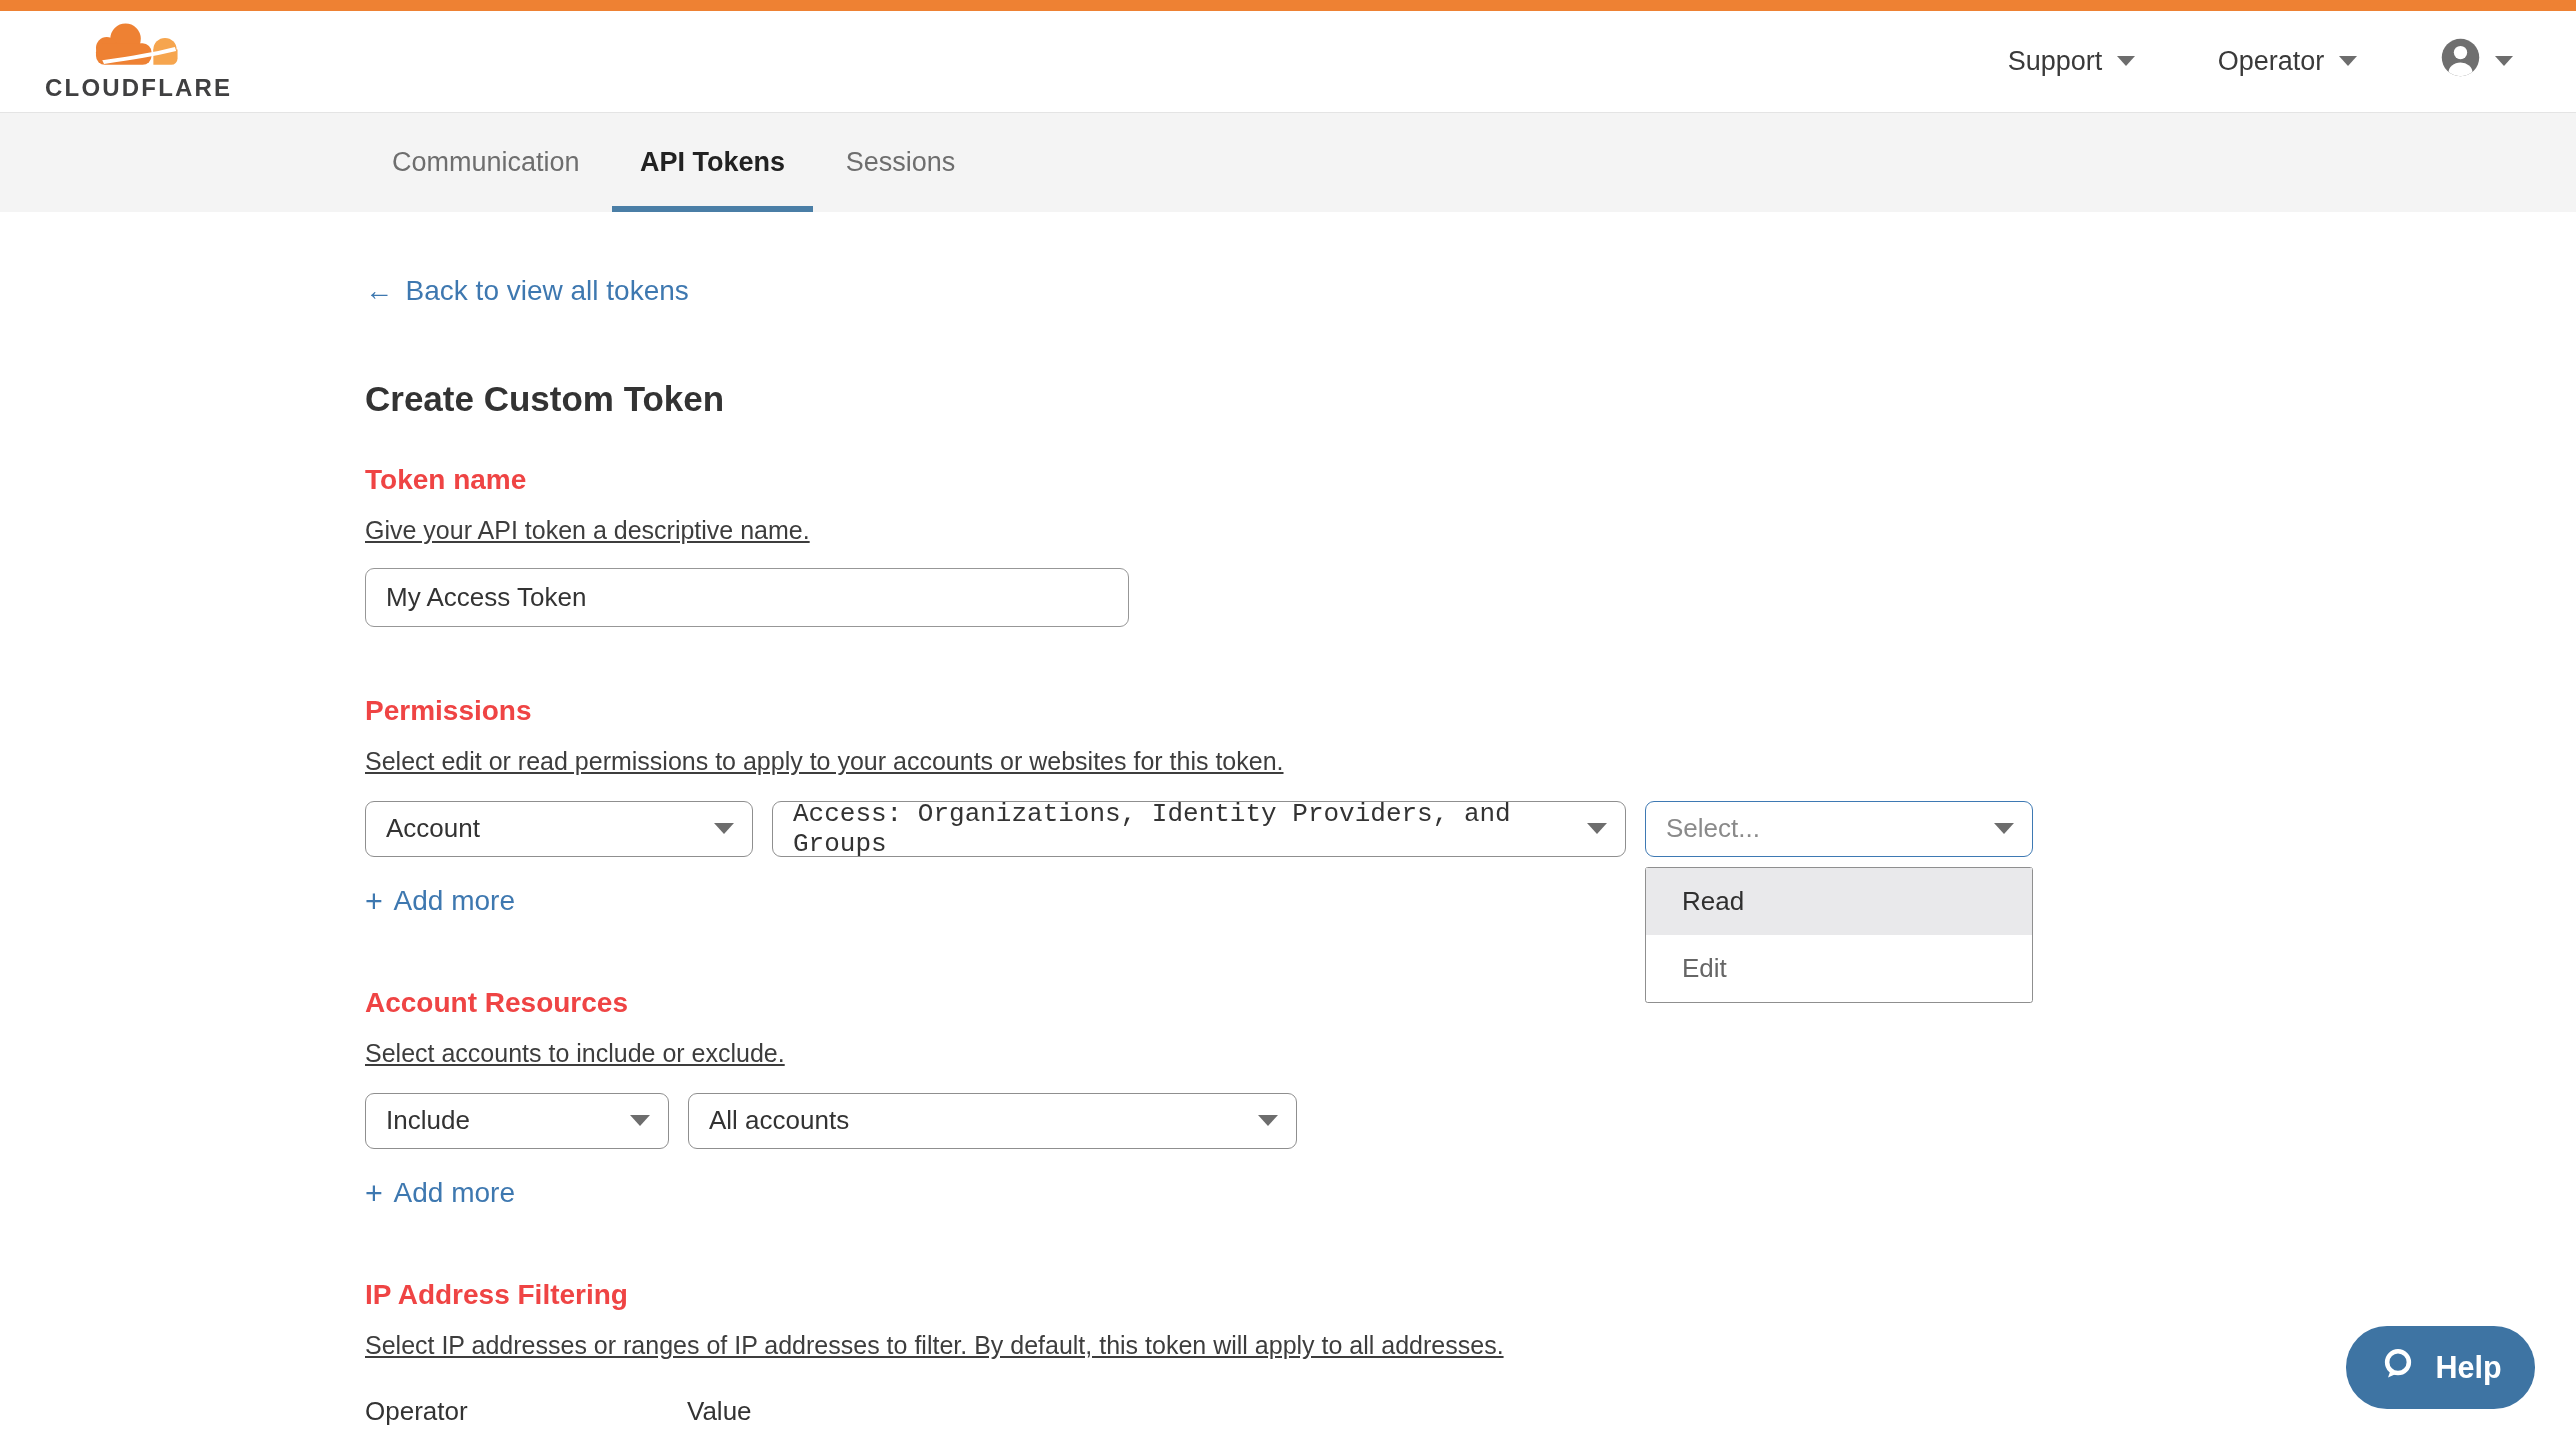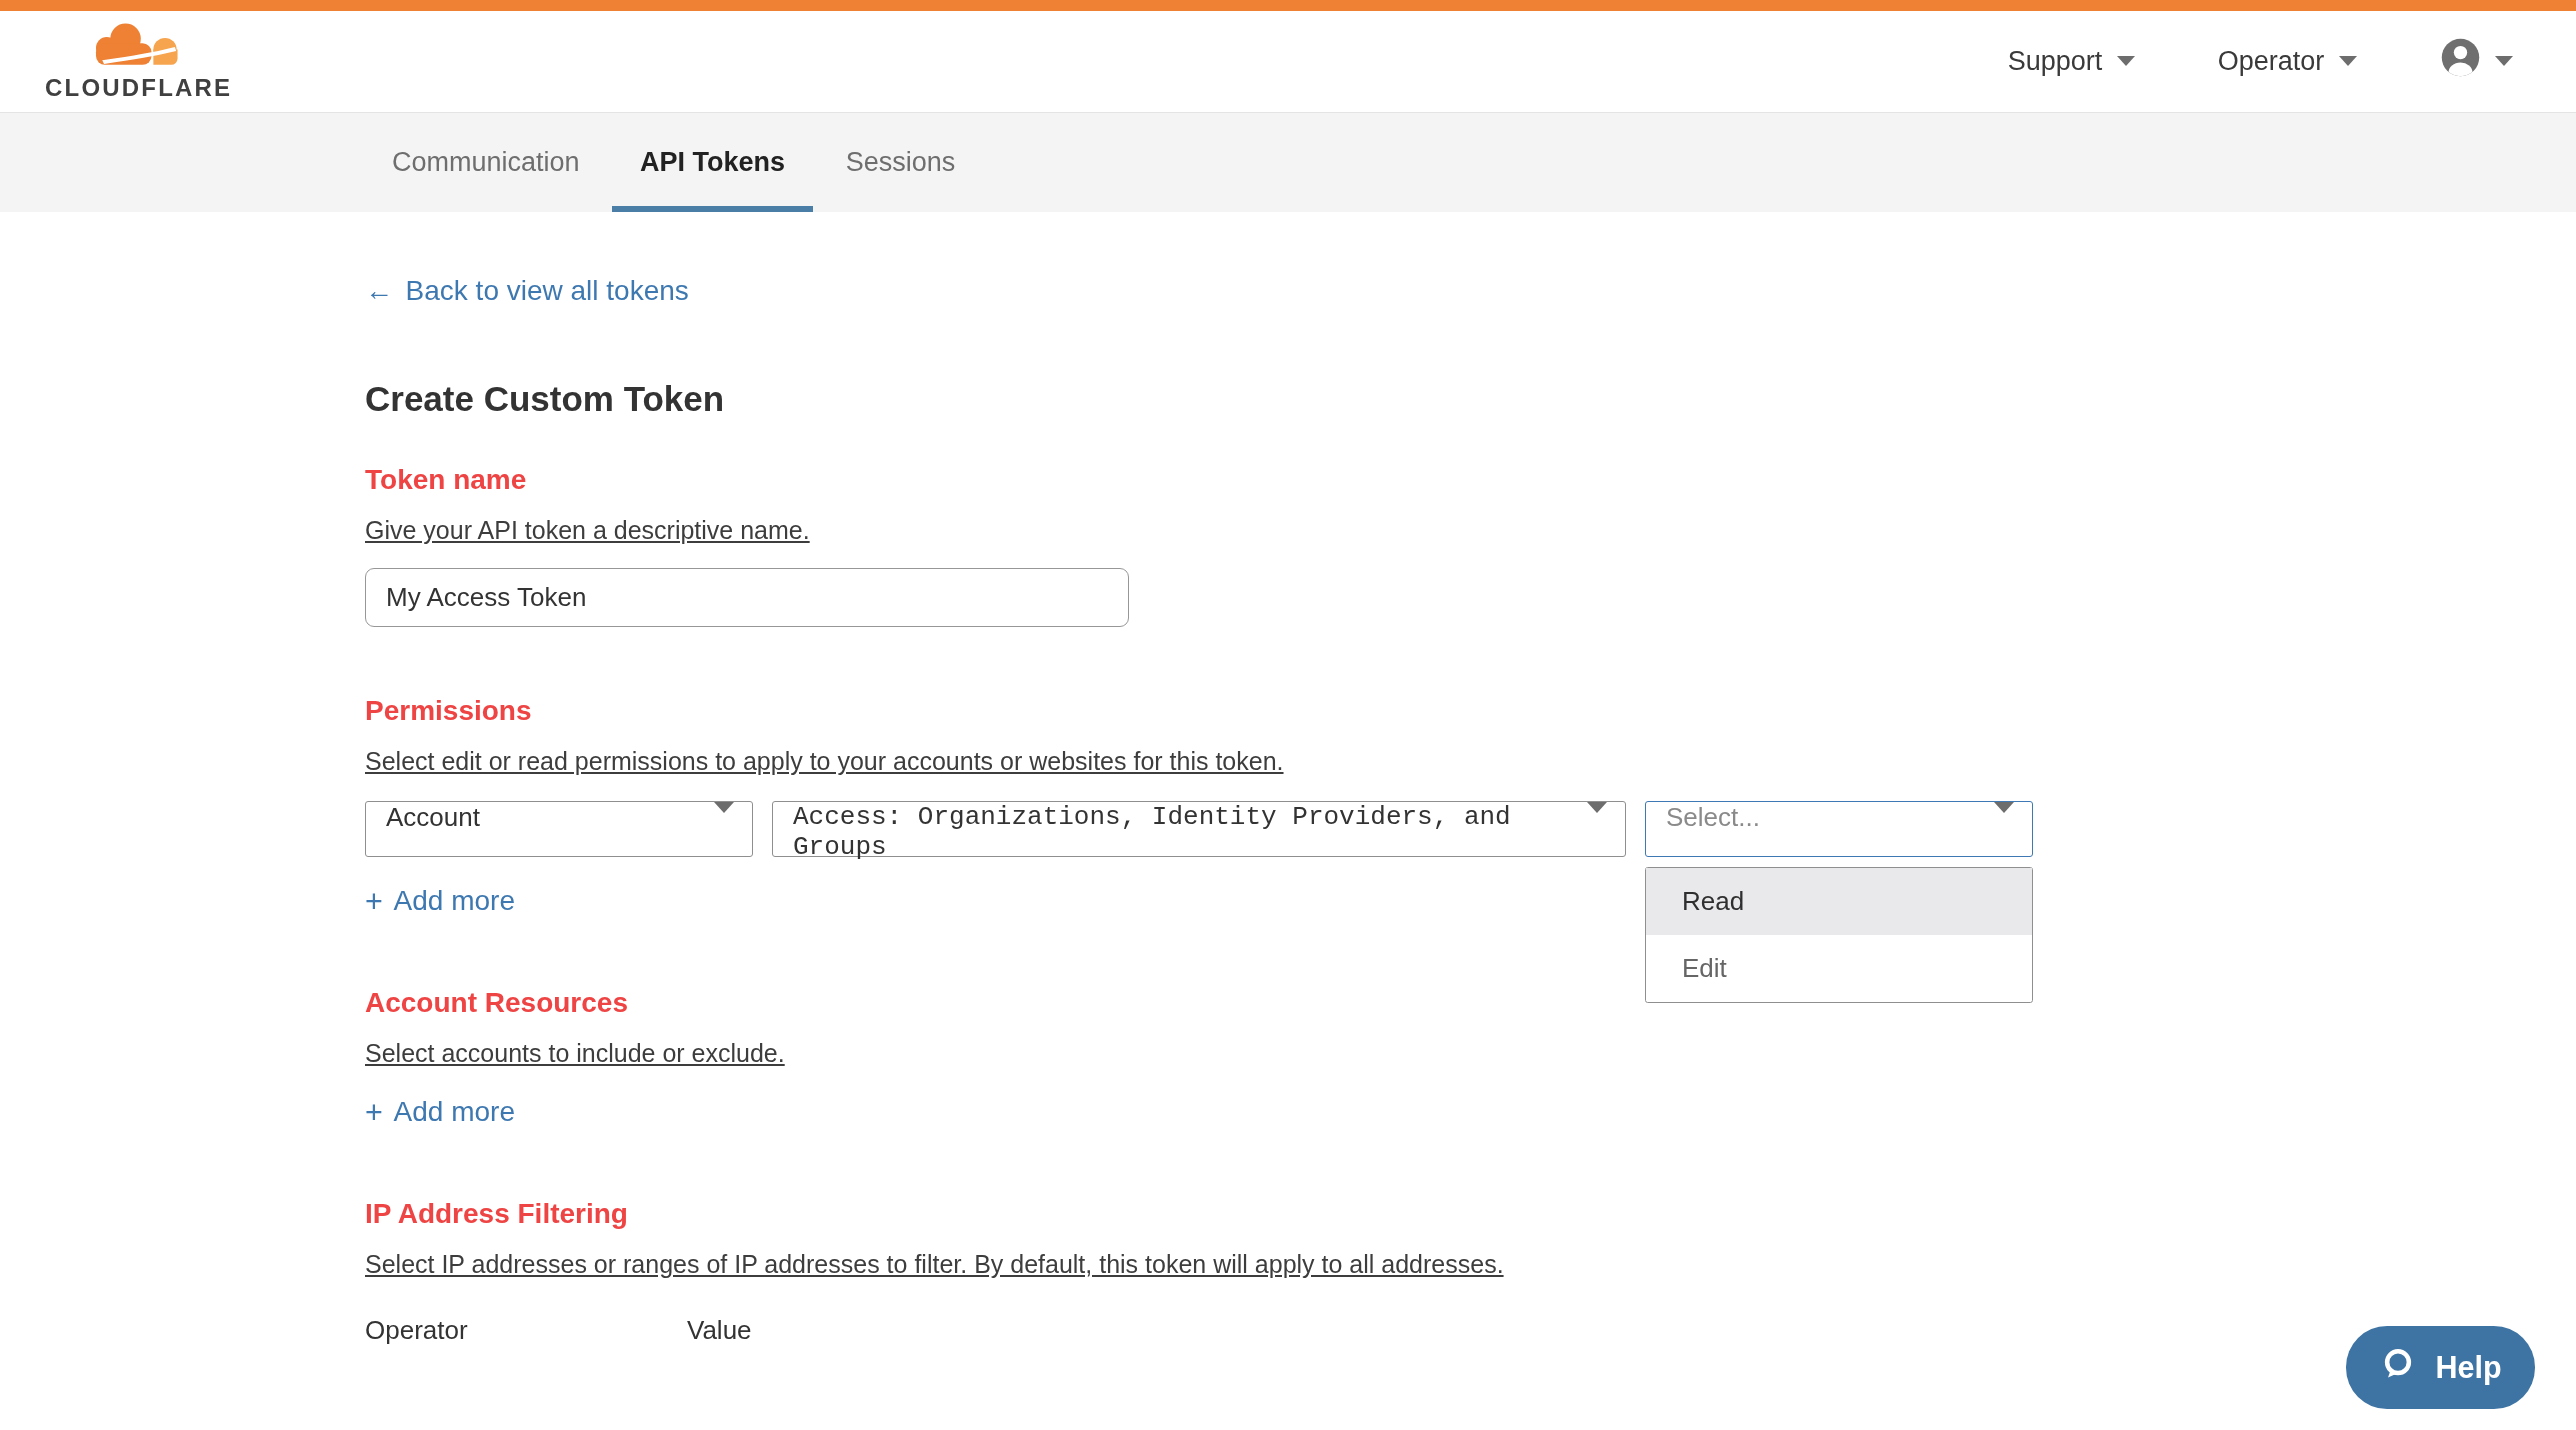--- a/index.html
+++ b/index.html
@@ -38,22 +38,22 @@
   .desc { font-size: 25px; color: #3d3d3d; text-decoration: underline; }
 
   .mt-token-h { margin-top: 45px; }
   .mt-desc { margin-top: 20px; }
 
   .text-input { margin-top: 23px; width: 764px; height: 59px; border: 1.8px solid #979797; border-radius: 9px;
     padding: 0 20px; font-size: 26px; color: #333; font-family: inherit; background: #fff; display: block; }
 
   .row { display: flex; gap: 19px; margin-top: 25px; }
 
-  .dd { height: 56px; background: #fff; border: 1.8px solid #8f8f8f; border-radius: 3px;
-    display: flex; justify-content: space-between;
+  .dd { height: 56px; background: #fff; border: 1.8px solid #8f8f8f; border-radius: 9px;
+    display: flex; align-items: center; justify-content: space-between;
     padding: 0 18px 0 20px; font-size: 26px; color: #333; cursor: pointer; }
   .dd .placeholder { color: #8a8a8a; }
   .dd-scope { width: 388px; }
   .dd-resource { width: 854px; font-family: Liberation Mono, monospace; }
   .dd-level { width: 388px; border-color: #3e79b3; }
   .dd-mode { width: 304px; }
   .dd-selection { width: 609px; }
 
   .dd-wrap { position: relative; }
   .menu { position: absolute; top: 66px; left: 0; width: 388px; background: #fff;
@@ -183,20 +183,30 @@
     <a class="add-more">
       <span class="plus">+</span>
       <span>Add more</span>
     </a>
   </section>
 
   
   <section>
     <h2 class="section-heading mt-section">Account Resources</h2>
     <p class="desc mt-desc">Select accounts to include or exclude.</p>
+    <div class="row">
+      <div class="dd dd-mode">
+        <span>Include</span>
+        <span class="caret"></span>
+      </div>
+      <div class="dd dd-selection">
+        <span>All accounts</span>
+        <span class="caret"></span>
+      </div>
+    </div>
     <a class="add-more">
       <span class="plus">+</span>
       <span>Add more</span>
     </a>
   </section>
 
   
   <section>
     <h2 class="section-heading mt-section">IP Address Filtering</h2>
     <p class="desc mt-desc">Select IP addresses or ranges of IP addresses to filter. By default, this token will apply to all addresses.</p>

